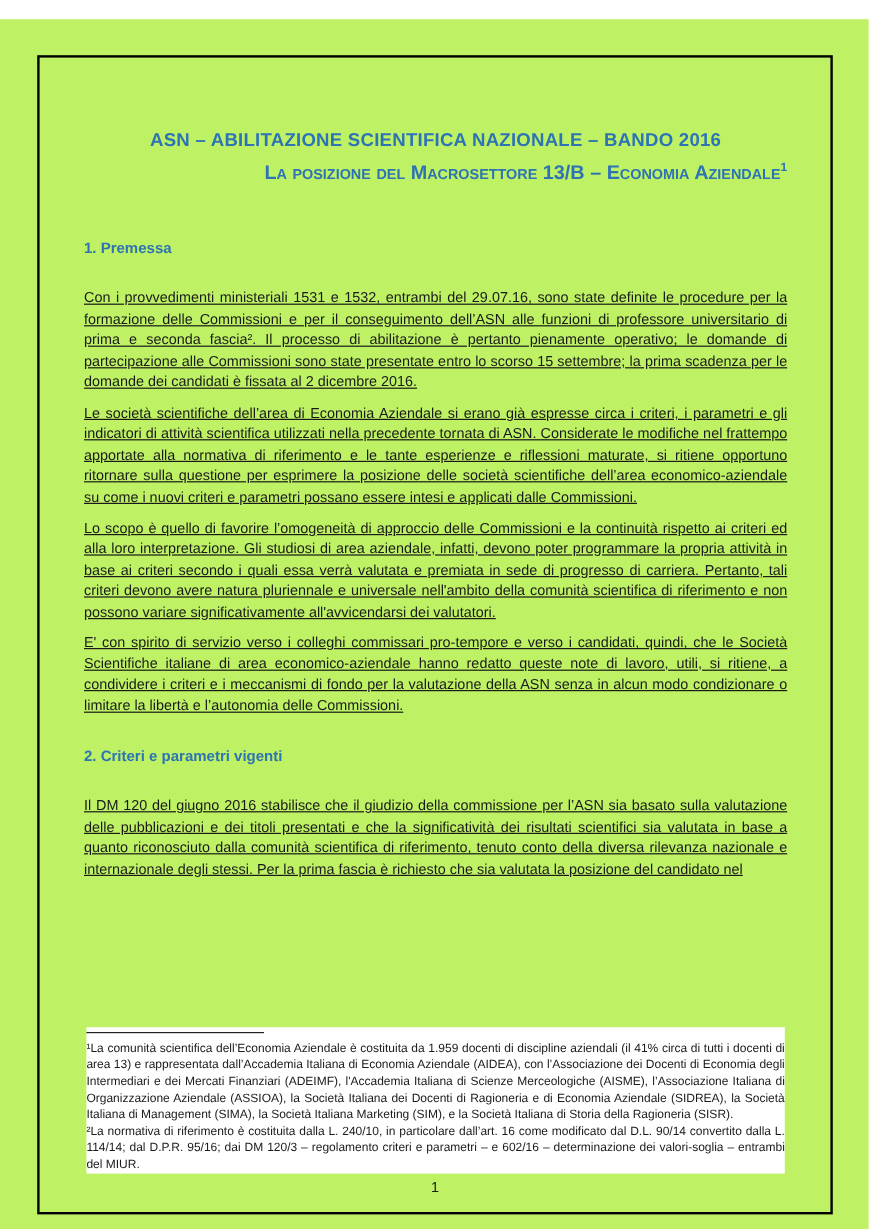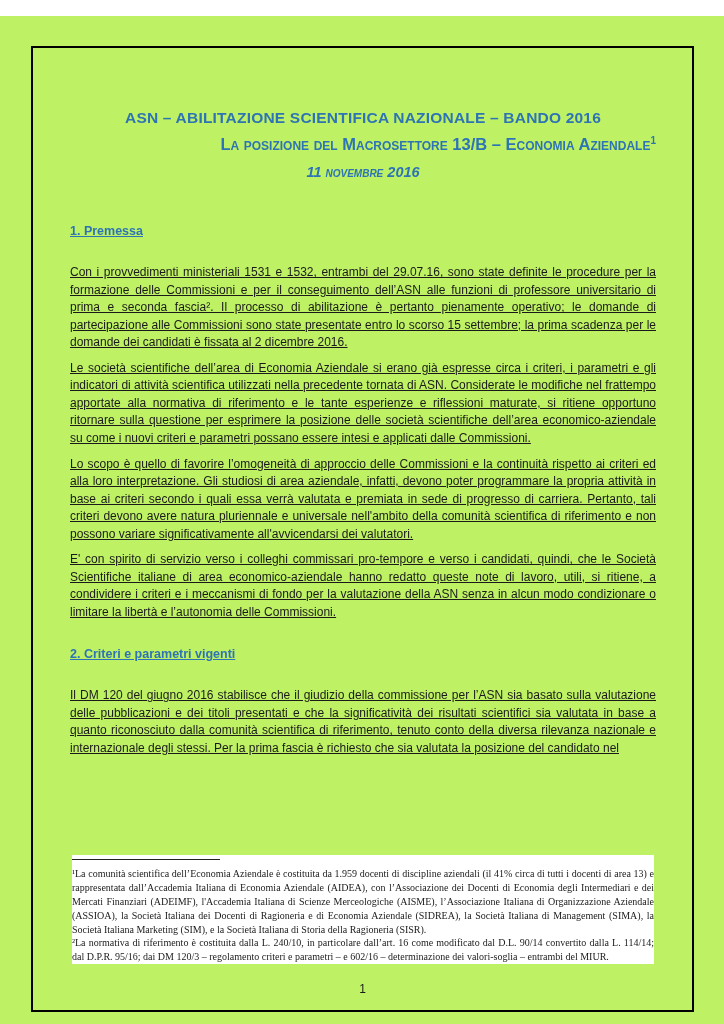--- a/index.html
+++ b/index.html
@@ -56,39 +56,37 @@
     font-weight: 700;
     font-style: italic;
     font-variant: small-caps;
     margin-top: 8px;
   }
   .section-heading {
     color: var(--accent, #2E74B5);
     font-weight: 700;
     font-size: 12.5px;
     margin: 26px 0;
-    text-decoration: underline;
   }
   .doc-header + section .section-heading { margin-top: 24px; }
   p.body {
     font-size: 12px;
     line-height: 1.46;
     text-align: justify;
     color: var(--text, #1a1a1a);
     margin-bottom: 8px;
     text-decoration: underline;
   }
   .footnotes {
     position: absolute;
     left: 39px;
     right: 38px;
-    bottom: 46px;
+    bottom: 32px;
     background: #ffffff;
     padding-top: 4px;
-    font-family: Liberation Serif, serif;
   }
   .fn-rule {
     width: 148px;
     height: 0;
     border-top: 1px solid #222222;
     margin-bottom: 7px;
   }
   p.fn {
     font-size: 10px;
     line-height: 1.38;
@@ -107,21 +105,20 @@
 </style>
 </head>
 <body>
 
 <div class="page">
   <div class="sheet">
 
     <header class="doc-header">
       <div class="title-main">ASN – ABILITAZIONE SCIENTIFICA NAZIONALE – BANDO 2016</div>
       <div class="title-sub"><span>La posizione del Macrosettore 13/B – Economia Aziendale</span><sup>1</sup></div>
-      <div class="doc-date">11 novembre 2016</div>
     </header>
 
     <section>
       <h3 class="section-heading">1. Premessa</h3>
       <p class="body">Con i provvedimenti ministeriali 1531 e 1532, entrambi del 29.07.16, sono state definite le procedure per la formazione delle Commissioni e per il conseguimento dell’ASN alle funzioni di professore universitario di prima e seconda fascia². Il processo di abilitazione è pertanto pienamente operativo; le domande di partecipazione alle Commissioni sono state presentate entro lo scorso 15 settembre; la prima scadenza per le domande dei candidati è fissata al 2 dicembre 2016.</p>
       <p class="body">Le società scientifiche dell’area di Economia Aziendale si erano già espresse circa i criteri, i parametri e gli indicatori di attività scientifica utilizzati nella precedente tornata di ASN. Considerate le modifiche nel frattempo apportate alla normativa di riferimento e le tante esperienze e riflessioni maturate, si ritiene opportuno ritornare sulla questione per esprimere la posizione delle società scientifiche dell’area economico-aziendale su come i nuovi criteri e parametri possano essere intesi e applicati dalle Commissioni.</p>
       <p class="body">Lo scopo è quello di favorire l’omogeneità di approccio delle Commissioni e la continuità rispetto ai criteri ed alla loro interpretazione. Gli studiosi di area aziendale, infatti, devono poter programmare la propria attività in base ai criteri secondo i quali essa verrà valutata e premiata in sede di progresso di carriera. Pertanto, tali criteri devono avere natura pluriennale e universale nell'ambito della comunità scientifica di riferimento e non possono variare significativamente all'avvicendarsi dei valutatori.</p>
       <p class="body">E' con spirito di servizio verso i colleghi commissari pro-tempore e verso i candidati, quindi, che le Società Scientifiche italiane di area economico-aziendale hanno redatto queste note di lavoro, utili, si ritiene, a condividere i criteri e i meccanismi di fondo per la valutazione della ASN senza in alcun modo condizionare o limitare la libertà e l’autonomia delle Commissioni.</p>
     </section>
 

